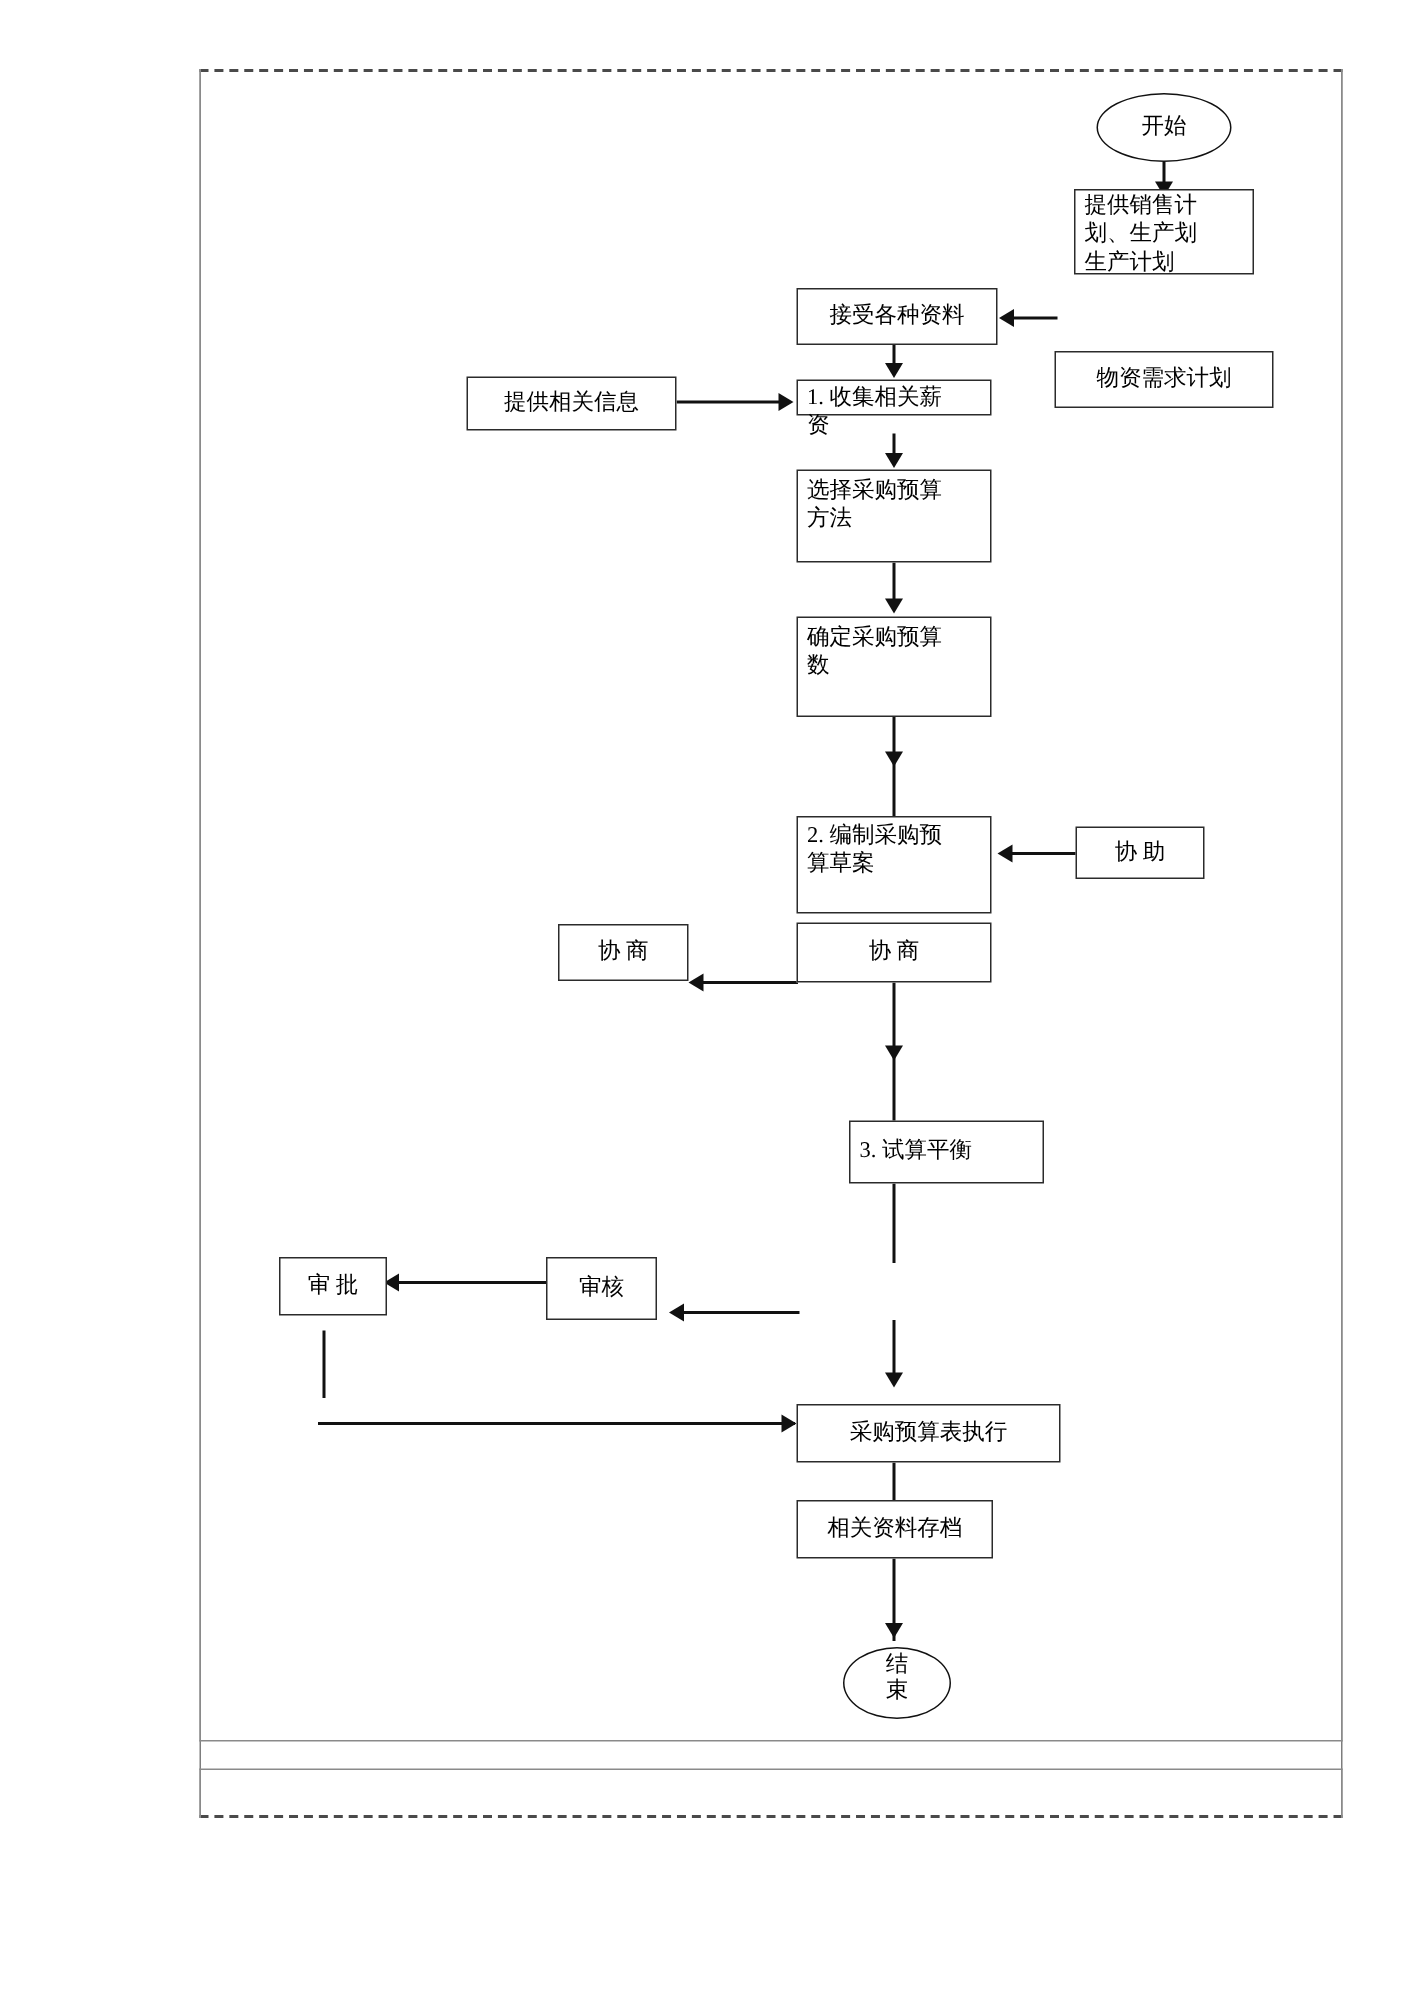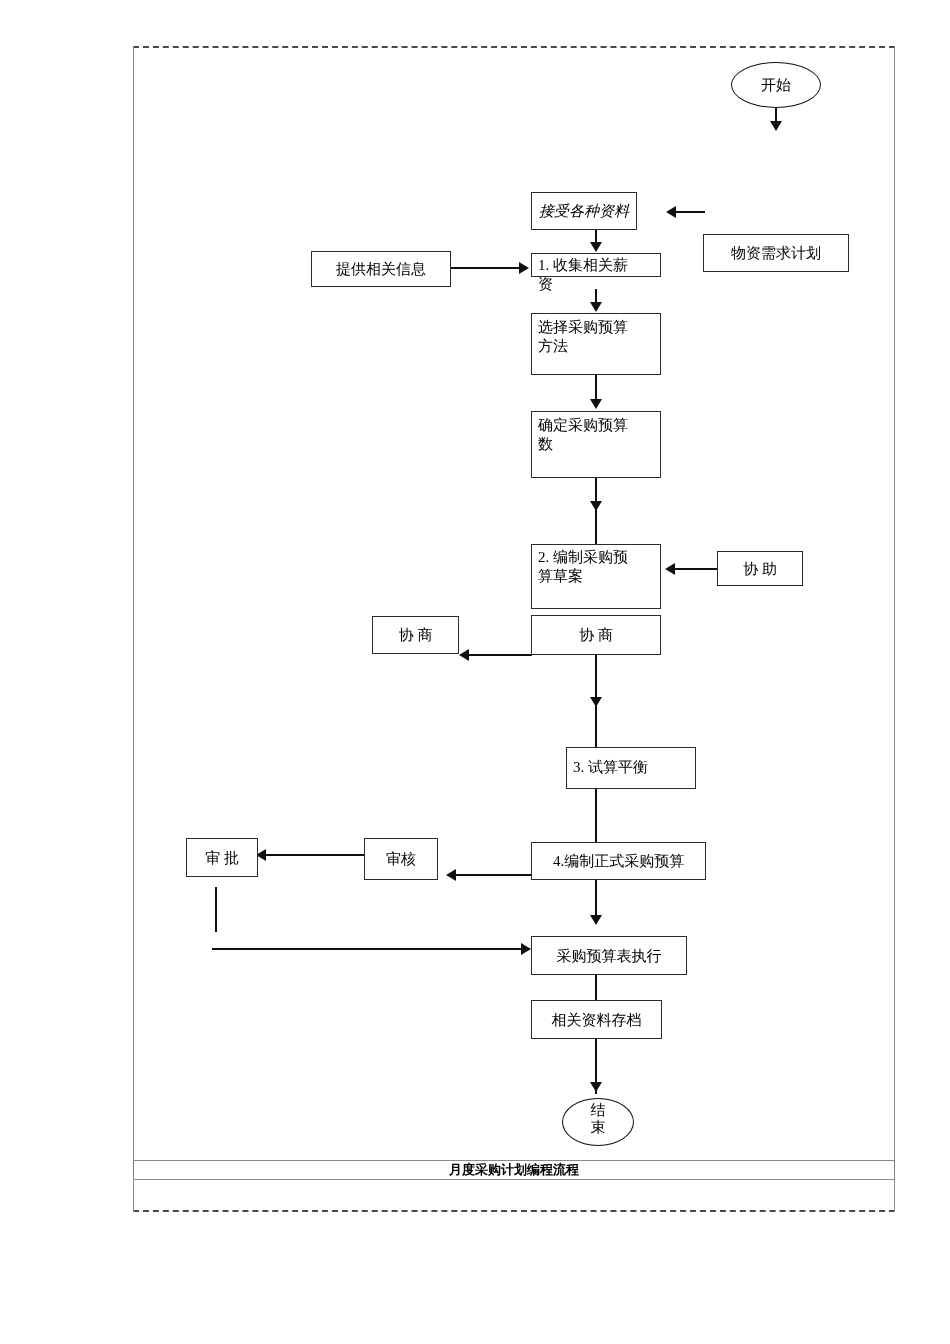--- a/index.html
+++ b/index.html
@@ -166,29 +166,34 @@
   <div class="outer-frame"></div>
   <div class="chart-frame"></div>
 
   <div class="ellipse" style="left:731px; top:62px; width:90px; height:46px;">
     <span class="txt">开始</span>
   </div>
 
   <div class="ln lnv" style="left:775px; top:108px; height:17px;"></div>
   <div class="arrow arrow-down" style="left:770px; top:121px;"></div>
 
+  <div class="node" style="left:716px; top:126px; width:120px; height:57px;">
+    <span class="txt" style="top:1px; line-height:19px;">提供销售计
+划、生产划
+生产计划</span>
+  </div>
 
   <div class="node center vcenter" style="left:703px; top:202px; width:146px; height:38px;margin-top:32px;">
     <span class="txt">物资需求计划</span>
   </div>
 
   <div class="ln lnh" style="left:675px; top:211px; width:30px;"></div>
   <div class="arrow arrow-left" style="left:666px; top:206px;"></div>
 
-  <div class="node center vcenter" style="left:531px; top:192px; width:106px; height:38px;font-style:italic;">
+  <div class="node center vcenter" style="left:531px; top:192px; width:134px; height:38px;">
     <span class="txt">接受各种资料</span>
   </div>
 
   <div class="ln lnv" style="left:595px; top:230px; height:16px;"></div>
   <div class="arrow arrow-down" style="left:590px; top:242px;"></div>
 
   <div class="node center vcenter" style="left:311px; top:251px; width:140px; height:36px;">
     <span class="txt">提供相关信息</span>
   </div>
 
@@ -244,23 +249,20 @@
 
   <div class="ln lnv" style="left:595px; top:655px; height:97px;"></div>
   <div class="arrow arrow-down" style="left:590px; top:697px;"></div>
 
   <div class="node" style="left:531px; top:747px; width:130px; height:42px;margin-left:35px;">
     <span class="txt" style="top:10px;">3. 试算平衡</span>
   </div>
 
   <div class="ln lnv" style="left:595px; top:789px; height:53px;"></div>
 
-  <div class="node center vcenter" style="left:531px; top:842px; width:175px; height:38px;">
-    <span class="txt">4.编制正式采购预算</span>
-  </div>
 
   <div class="ln lnh" style="left:455px; top:874px; width:78px;"></div>
   <div class="arrow arrow-left" style="left:446px; top:869px;"></div>
 
   <div class="node center vcenter" style="left:364px; top:838px; width:74px; height:42px;">
     <span class="txt">审核</span>
   </div>
 
   <div class="ln lnh" style="left:265px; top:854px; width:112px;"></div>
   <div class="arrow arrow-left" style="left:256px; top:849px;"></div>
@@ -270,34 +272,33 @@
   </div>
 
   <div class="ln lnv" style="left:215px; top:887px; height:45px;"></div>
 
   <div class="ln lnh" style="left:212px; top:948px; width:318px;"></div>
   <div class="arrow arrow-right" style="left:521px; top:943px;"></div>
 
   <div class="ln lnv" style="left:595px; top:880px; height:40px;"></div>
   <div class="arrow arrow-down" style="left:590px; top:915px;"></div>
 
-  <div class="node center vcenter" style="left:531px; top:936px; width:156px; height:39px;">
+  <div class="node center vcenter" style="left:531px; top:936px; width:176px; height:39px;">
     <span class="txt">采购预算表执行</span>
   </div>
 
   <div class="ln lnv" style="left:595px; top:975px; height:53px;"></div>
   <div class="arrow arrow-down" style="left:590px; top:1018px;"></div>
 
   <div class="node center vcenter" style="left:531px; top:1000px; width:131px; height:39px;">
     <span class="txt">相关资料存档</span>
   </div>
 
   <div class="ln lnv" style="left:595px; top:1039px; height:55px;"></div>
   <div class="arrow arrow-down" style="left:590px; top:1082px;"></div>
 
   <div class="ellipse wrapped" style="left:562px; top:1098px; width:72px; height:48px;">
     <span class="txt">结束</span>
   </div>
 
-  <div class="caption">月度采购计划编程流程</div>
   <div class="bottom-box"></div>
 
 </div>
 
 </body></html>

